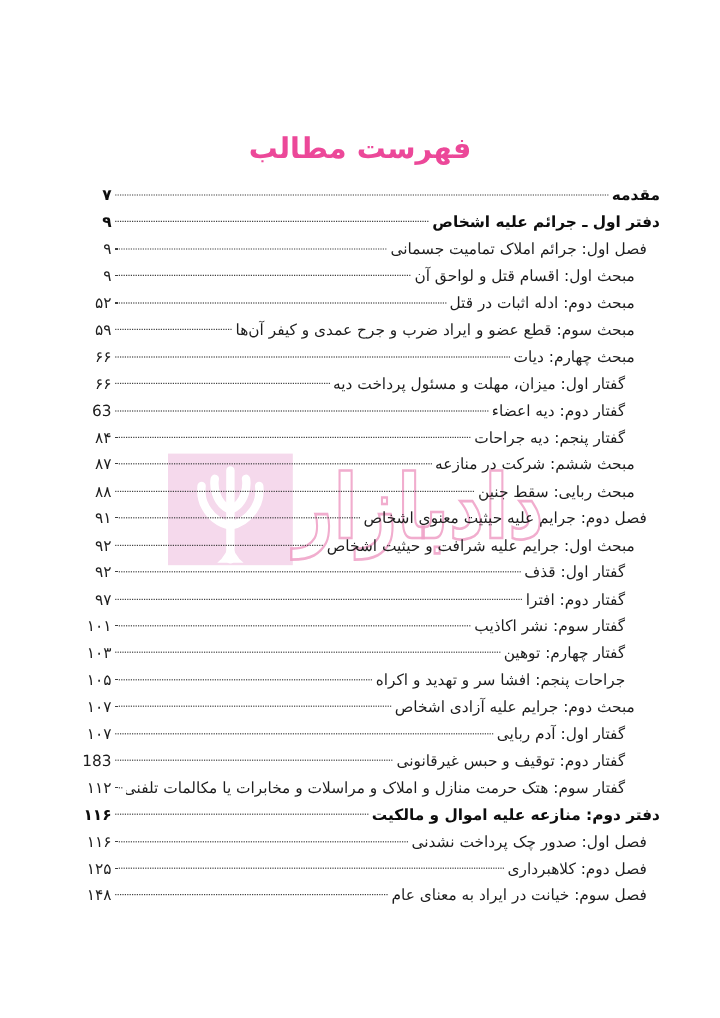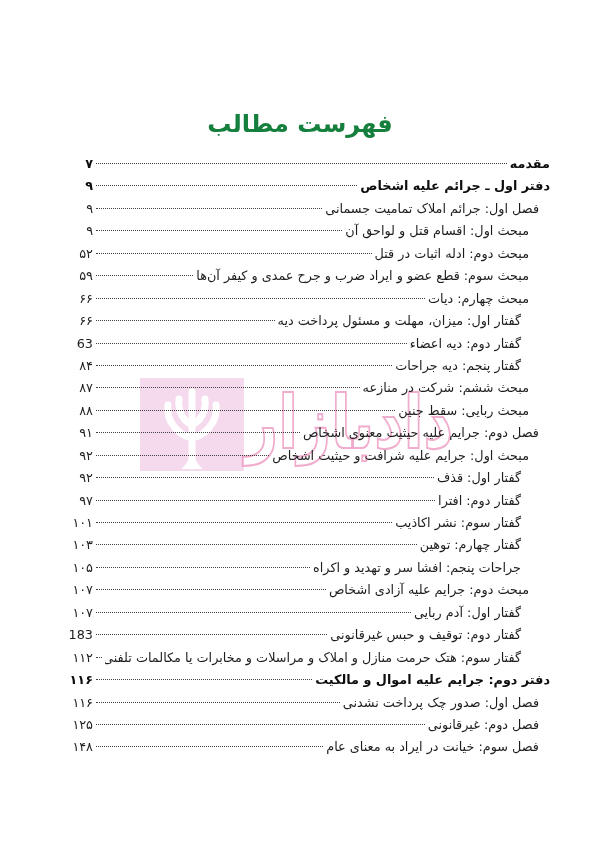--- a/index.html
+++ b/index.html
@@ -12,21 +12,21 @@
     font-family:"DejaVu Sans", sans-serif;
     color:#1d1d1d;
   }
   
   .doc-title {
     position:absolute;
     top:110px; left:0; right:0;
     text-align:center;
     font-size:24px;
     font-weight:bold;
-    color:#15803d;
+    color:#ec4899;
     letter-spacing:0;
   }
   
   .watermark {
     position:absolute;
     top:377px; left:140px;
     width:318px; height:95px;
     z-index:0;
     pointer-events:none;
   }
@@ -216,31 +216,31 @@
     <span class="label">گفتار دوم: توقیف و حبس غیرقانونی</span>
     <span class="dots"></span>
     <span class="pageno">183</span>
   </div>
       <div class="toc-row lv3">
     <span class="label">گفتار سوم: هتک حرمت منازل و املاک و مراسلات و مخابرات یا مکالمات تلفنی</span>
     <span class="dots"></span>
     <span class="pageno">۱۱۲</span>
   </div>
       <div class="toc-row lv0 bold">
-    <span class="label">دفتر دوم: جرایم علیه اموال و مالکیت</span>
+    <span class="label">دفتر دوم: منازعه علیه اموال و مالکیت</span>
     <span class="dots"></span>
     <span class="pageno">۱۱۶</span>
   </div>
       <div class="toc-row lv1">
     <span class="label">فصل اول: صدور چک پرداخت نشدنی</span>
     <span class="dots"></span>
     <span class="pageno">۱۱۶</span>
   </div>
       <div class="toc-row lv1">
-    <span class="label">فصل دوم: غیرقانونی</span>
+    <span class="label">فصل دوم: کلاهبرداری</span>
     <span class="dots"></span>
     <span class="pageno">۱۲۵</span>
   </div>
       <div class="toc-row lv1">
     <span class="label">فصل سوم: خیانت در ایراد به معنای عام</span>
     <span class="dots"></span>
     <span class="pageno">۱۴۸</span>
   </div>
     </div>
 

